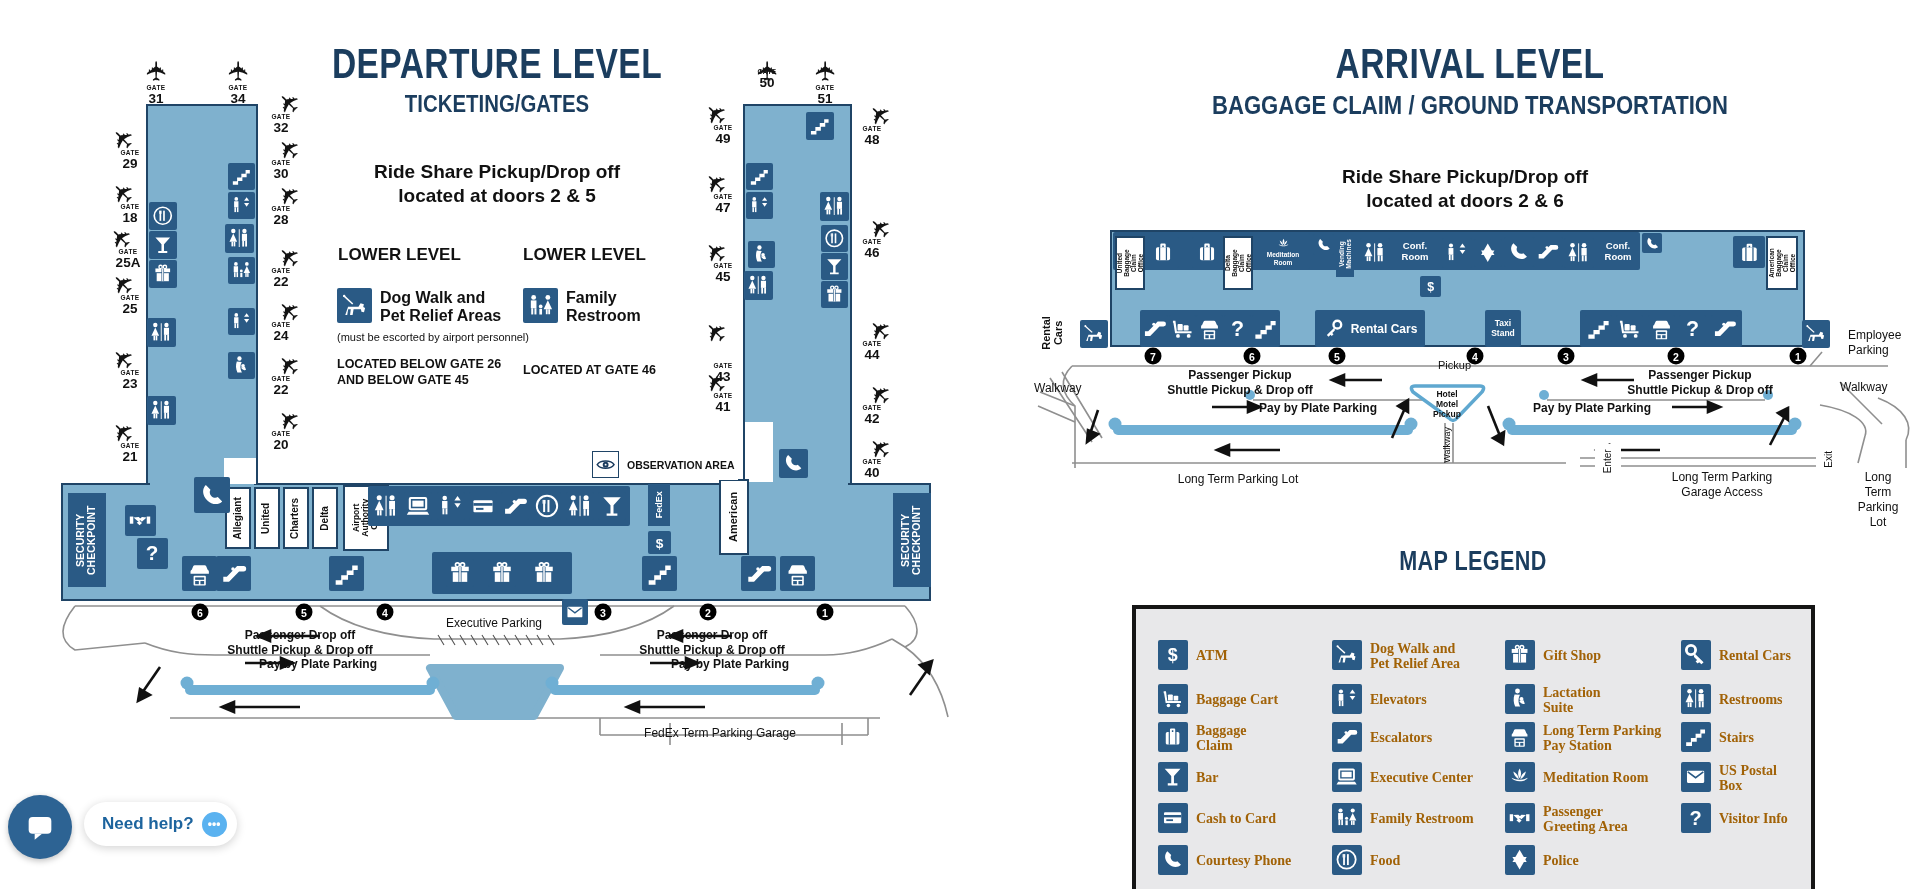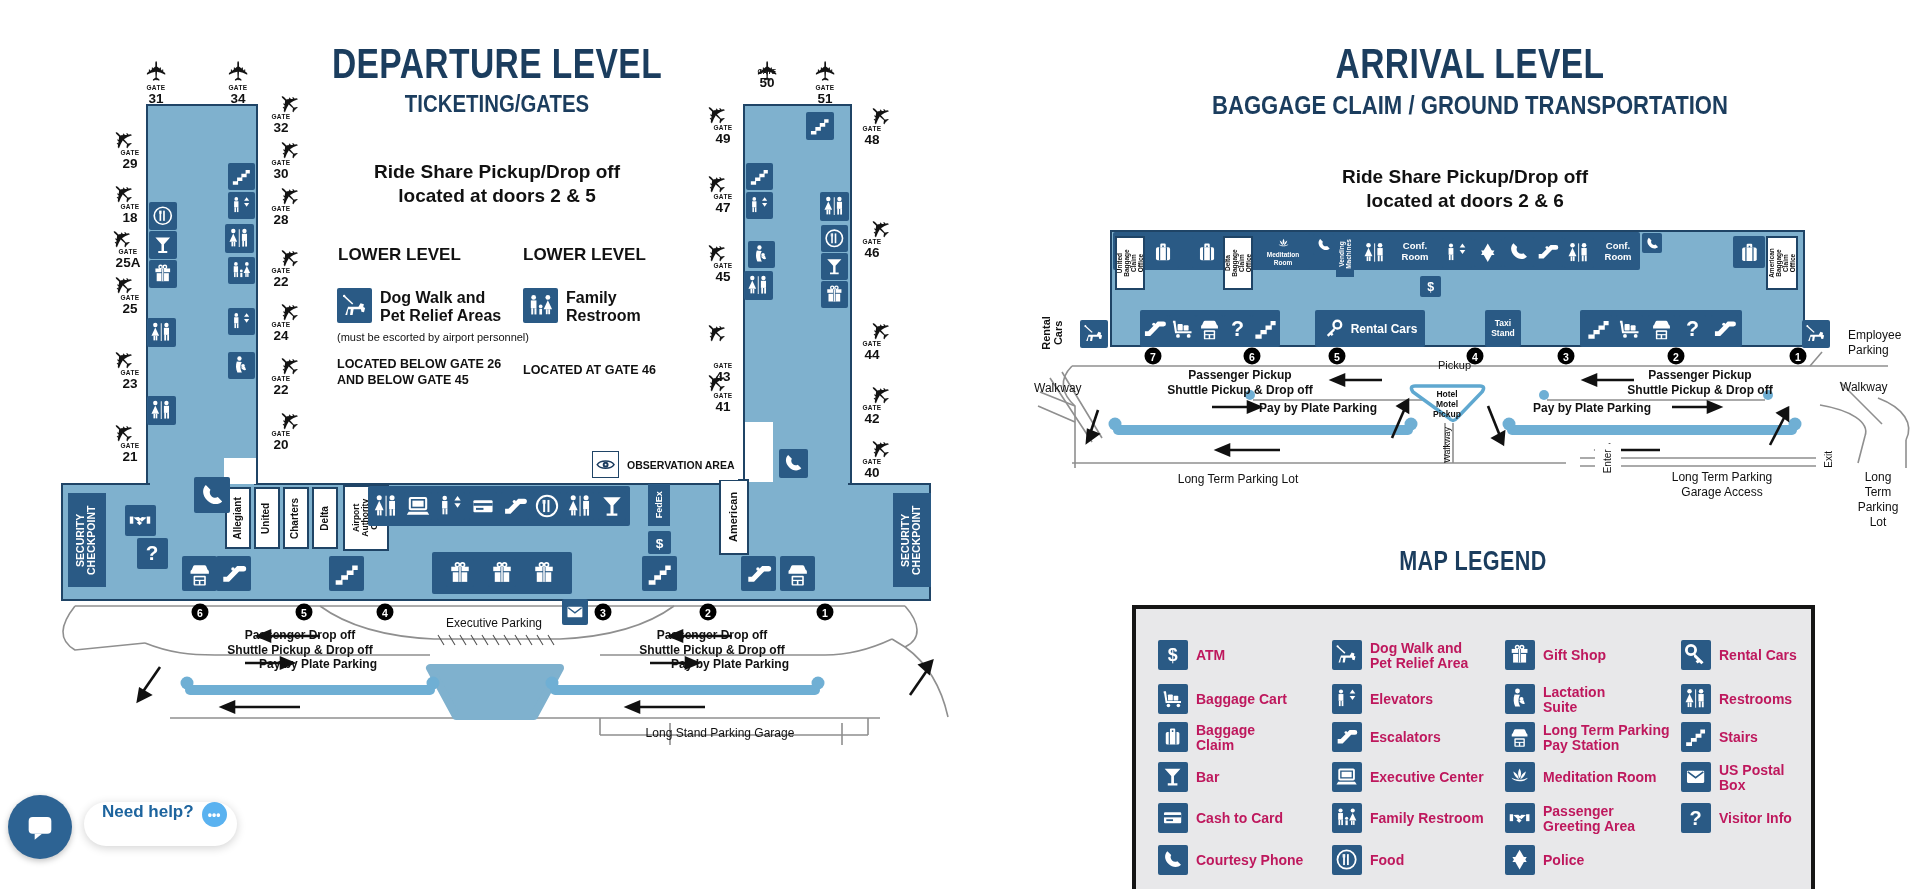--- a/index.html
+++ b/index.html
@@ -21,23 +21,23 @@
   .gate .w{font-size:6.5px;font-weight:bold;letter-spacing:.4px;}
   .gate .n{font-size:13.5px;font-weight:bold;}
   .plane{position:absolute;font-family:"DejaVu Sans",sans-serif;color:#131313;transform:translate(-50%,-50%) rotate(var(--r));font-size:27px;line-height:1;}
   .door{position:absolute;width:17px;height:17px;border-radius:50%;background:#000;color:#fff;font-size:10.5px;font-weight:bold;display:flex;align-items:center;justify-content:center;transform:translate(-50%,-50%);}
   .vt{position:absolute;display:flex;align-items:center;justify-content:center;text-align:center;box-sizing:border-box;}
   .vt>span{transform:rotate(-90deg);white-space:pre-line;display:block;line-height:1.08;}
   .whitebox{background:#fff;border:2px solid #1F4466;color:#111;font-weight:bold;}
   .navybox{background:#2A5A85;color:#fff;font-weight:bold;}
   .roadtext{position:absolute;transform:translateX(-50%);text-align:center;white-space:pre-line;font-size:12px;font-weight:bold;color:#111;line-height:1.25;}
   .legend-box{position:absolute;left:1132px;top:605px;width:683px;height:300px;background:#E8E8EA;border:4px solid #151515;box-sizing:border-box;}
-  .lg-label{position:absolute;font-size:14px;font-weight:bold;color:#be185d;white-space:pre-line;line-height:1.08;}
+  .lg-label{position:absolute;font-size:14px;font-weight:bold;color:#a16207;white-space:pre-line;line-height:1.08;font-family:Liberation Serif, serif;}
   #chat-fab{position:absolute;left:8px;top:795px;width:64px;height:64px;border-radius:50%;background:#2D6393;display:flex;align-items:center;justify-content:center;box-shadow:0 2px 6px rgba(0,0,0,.25);cursor:pointer;}
-  #chat-pill{position:absolute;left:84px;top:802px;height:44px;padding:0 10px 0 18px;border-radius:22px;background:#fff;box-shadow:0 2px 10px rgba(0,0,0,.18);display:flex;align-items:flex-start;gap:8px;cursor:pointer;}
+  #chat-pill{position:absolute;left:84px;top:802px;height:44px;padding:0 10px 0 18px;border-radius:22px;background:#fff;box-shadow:0 2px 10px rgba(0,0,0,.18);display:flex;align-items:center;gap:8px;cursor:pointer;}
   #chat-pill .t{font-size:17px;font-weight:600;color:#1D649E;}
   #chat-pill .d{width:25px;height:25px;border-radius:50%;background:#5AB2F0;color:#fff;font-size:12px;font-weight:bold;display:flex;align-items:center;justify-content:center;}
   svg.roads{position:absolute;overflow:visible;}
   .eyebox{position:absolute;background:#fff;border:1.5px solid #1F4466;display:flex;align-items:center;justify-content:center;box-sizing:border-box;}
 </style>
 </head>
 <body>
 
 <svg width="0" height="0" style="position:absolute">
   <defs>
@@ -303,21 +303,21 @@
         <polygon points="902,66 890,70 899,78"></polygon>
     </g>
   </svg>
   <div class="roadtext" style="left:494px;top:616px;font-size:12px;font-weight:normal;">Executive Parking</div>
   <div class="roadtext" style="left:300px;top:628px;">Passenger Drop off
 Shuttle Pickup &amp; Drop off</div>
   <div class="roadtext" style="left:712px;top:628px;">Passenger Drop off
 Shuttle Pickup &amp; Drop off</div>
   <div class="roadtext" style="left:318px;top:657px;">Pay by Plate Parking</div>
   <div class="roadtext" style="left:730px;top:657px;">Pay by Plate Parking</div>
-  <div class="roadtext" style="left:720px;top:726px;font-weight:normal;">Long Stand Parking Garage</div>
+  <div class="roadtext" style="left:720px;top:726px;font-weight:normal;">FedEx Term Parking Garage</div>
 
   <div class="bigtitle" style="left:1470px;top:40px;font-size:42px;">ARRIVAL LEVEL</div>
   <div class="subtitle" style="left:1470px;top:90px;font-size:26px;">BAGGAGE CLAIM / GROUND TRANSPORTATION</div>
   <div class="ctext" style="left:1465px;top:165px;font-size:19px;font-weight:bold;line-height:1.25;">Ride Share Pickup/Drop off
 located at doors 2 &amp; 6</div>
 
   <div class="terr" style="left:1110px;top:230px;width:695px;height:117px;"></div>
   <div class="abs" style="left:1113px;top:232px;width:527px;height:38px;background:#2A5A85;border-radius:2px;"></div>
 
   <div class="vt whitebox" style="left:1115px;top:236px;width:30px;height:54px;">

